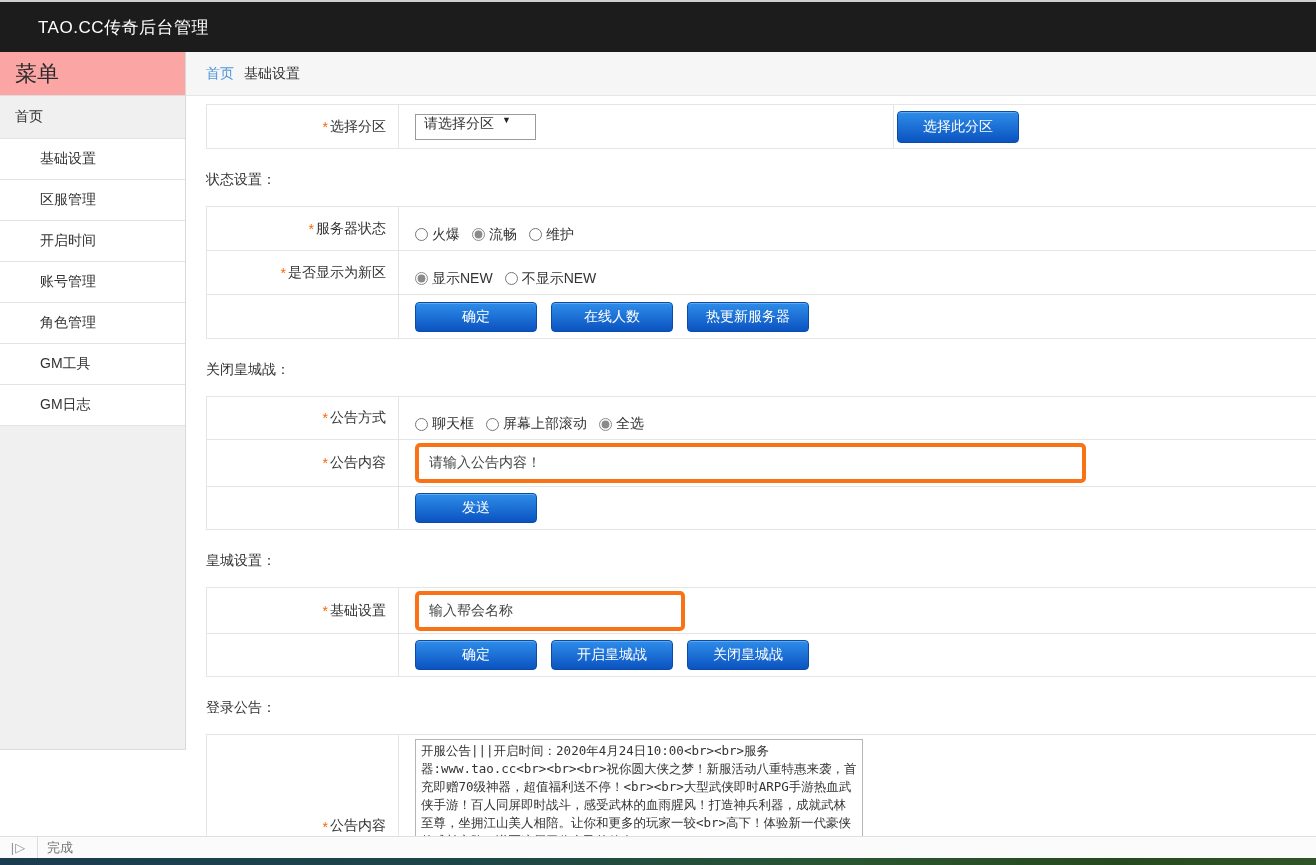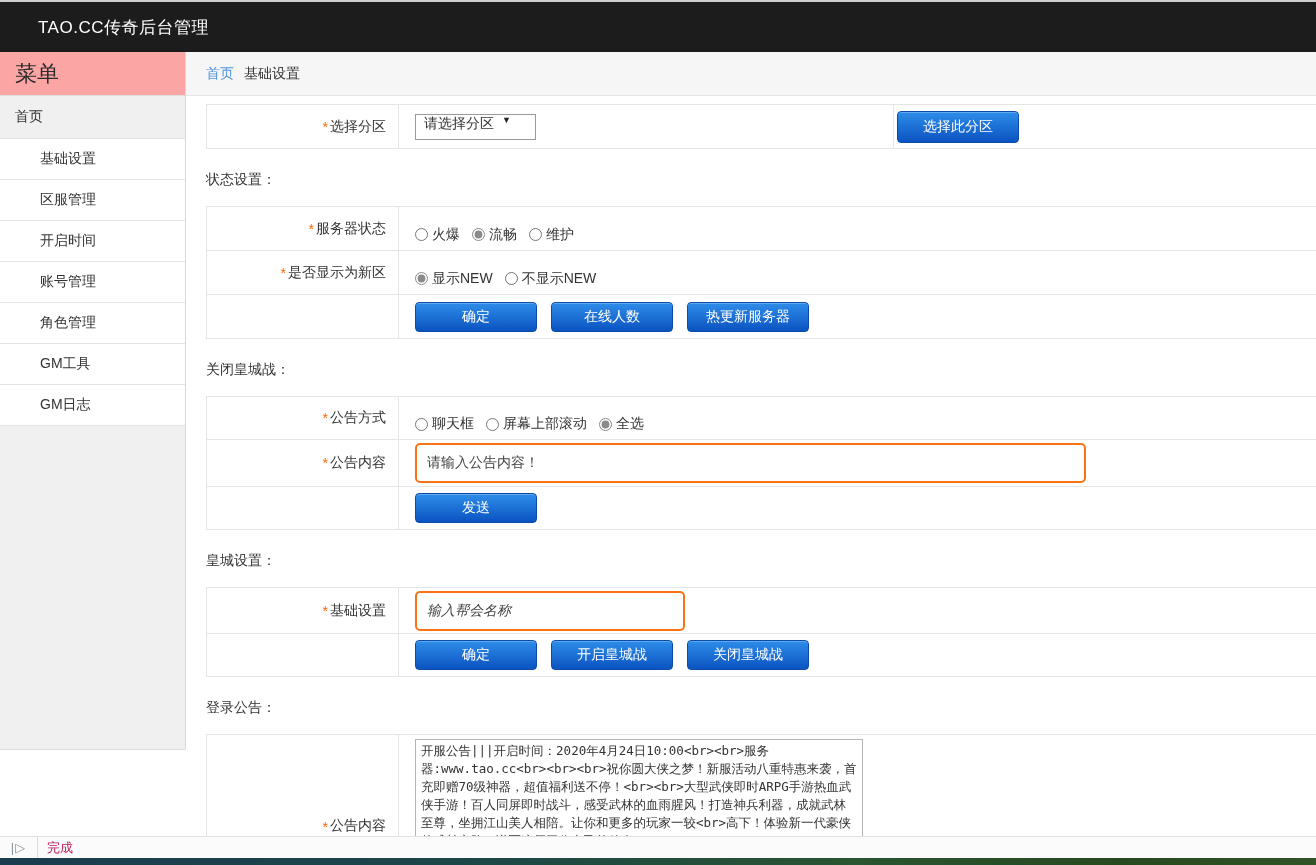--- a/index.html
+++ b/index.html
@@ -47,34 +47,34 @@
   
   .btn{width:120px;height:28px;border:1px solid #0a4ca8;border-radius:4px;color:#fff;font-size:14px;
     background:linear-gradient(#2e8de9,#0b53c1);display:flex;align-items:center;justify-content:center;
     cursor:pointer;margin-right:14px;box-shadow:inset 0 1px 0 rgba(255,255,255,.25);}
   .btn.lg{height:30px;}
   .selectbox{height:24px;min-width:105px;border:1px solid #9a9a9a;background:#fff;
     display:flex;padding:0 6px 0 8px;font-size:14px;color:#333;cursor:pointer;gap:8px;}
   .selectbox .caret{font-size:9px;color:#222;}
   .radio-opt{display:flex;align-items:center;margin-right:12px;font-size:14px;color:#333;cursor:pointer;margin-top:12px;}
   .radio-opt input{width:13px;height:13px;accent-color:#8a8a8a;margin:0 4px 0 0;}
-  .txt{height:40px;border:2px solid #f97316;border-radius:5px;padding:0 10px;font-size:14px;color:#444;
+  .txt{height:24px;border:4px solid #f97316;border-radius:5px;padding:16px 10px;font-size:14px;color:#444;
     box-sizing:border-box;outline:none;background:#fff;font-family:"Liberation Sans","DejaVu Sans",sans-serif;}
   .txt-wide{width:671px;}
-  .txt-guild{width:270px;font-style:italic;}
+  .txt-guild{width:270px;}
   .ta{width:448px;height:116px;border:1px solid #b5b5b5;box-sizing:border-box;resize:none;
     font-family:"DejaVu Sans Mono","Liberation Mono",monospace;font-size:12.5px;line-height:18px;
     color:#333;padding:2px 5px;outline:none;}
 
   
   .statusbar{position:absolute;top:836px;left:0;right:0;height:22px;background:#fbfbfb;
     border-top:1px solid #dfdfdf;display:flex;align-items:center;font-size:13px;color:#666;box-sizing:border-box;}
   .runicon{width:37px;height:100%;border-right:1px solid #ddd;display:flex;align-items:center;
     justify-content:center;color:#8a959e;font-size:13px;letter-spacing:1px;}
-  .status-text{padding-left:9px;color:#be185d;}
+  .status-text{padding-left:9px;color:#737373;}
   .wallpaper{position:absolute;top:858px;left:0;right:0;height:7px;
     background:linear-gradient(90deg,#1b3c50 0%,#1d4648 35%,#2a5531 65%,#27491f 85%,#305427 100%);}
 </style>
 </head>
 <body>
 
 <div class="topline"></div>
 
 <div class="topbar">
   <span class="app-title">TAO.CC传奇后台管理</span>

